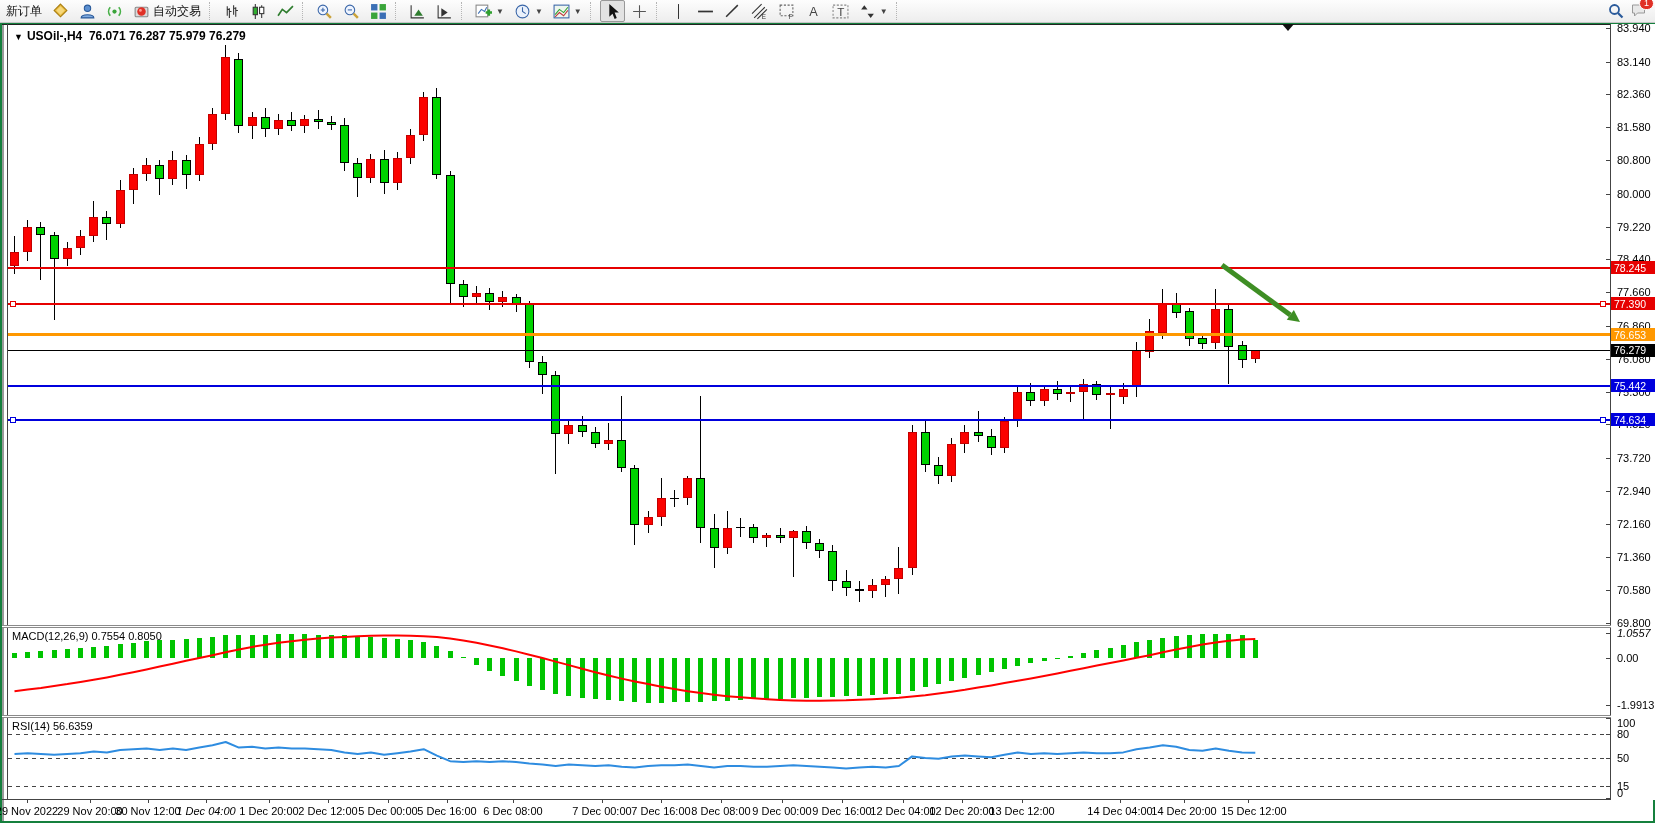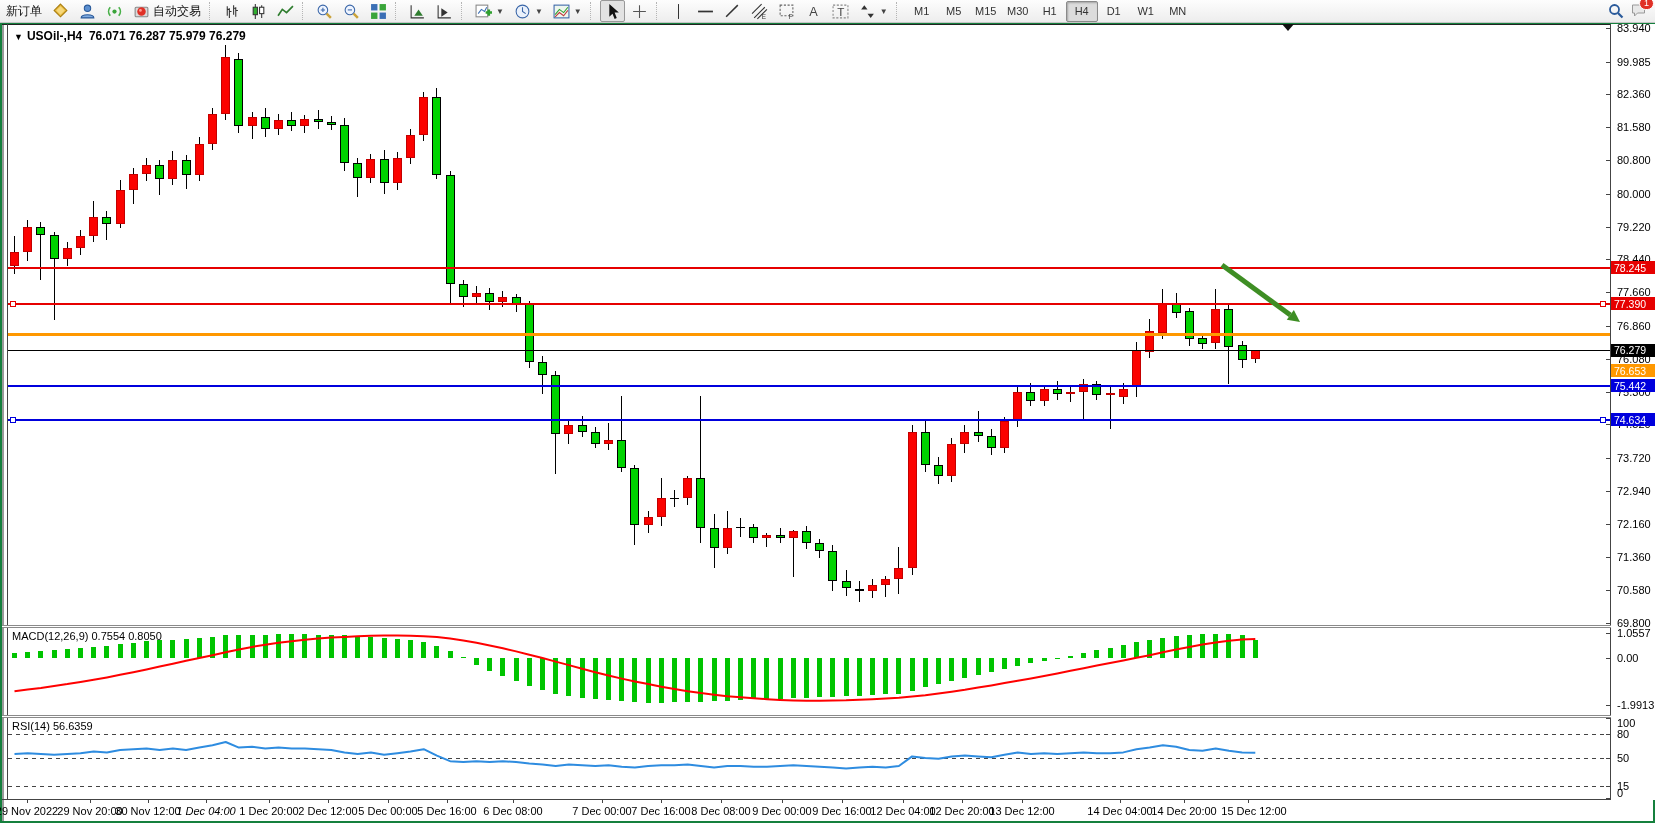--- a/index.html
+++ b/index.html
@@ -226,31 +226,20 @@
     </div>
     <div class="tbtn">
       <svg class="tficon" viewBox="0 0 16 16">
           <path d="M5 2 L8 6 L2 6 Z" fill="#333"></path>
           <path d="M11 14 L14 10 L8 10 Z" fill="#333"></path>
         </svg>
       <span class="caret">▼</span>
     </div>
     <div class="tsep"></div>
 
-    <div id="tf-group" style="display:flex;align-items:center;">
-        <div class="tf">M1</div>
-        <div class="tf">M5</div>
-        <div class="tf">M15</div>
-        <div class="tf">M30</div>
-        <div class="tf">H1</div>
-        <div class="tf active">H4</div>
-        <div class="tf">D1</div>
-        <div class="tf">W1</div>
-        <div class="tf">MN</div>
-      </div>
 
     <div id="tb-right">
       <svg width="16" height="16" viewBox="0 0 16 16">
           <circle cx="6.5" cy="6.5" r="4.5" fill="none" stroke="#2a5a9a" stroke-width="1.8"></circle>
           <path d="M10 10 L14.5 14.5" stroke="#2a5a9a" stroke-width="2.2"></path>
         </svg>
       <div style="position:relative;">
         <svg width="17" height="16" viewBox="0 0 16 16">
             <path d="M2 3 h12 v8 h-7 l-3 3 v-3 h-2 Z" fill="#e8e8e8" stroke="#999"></path>
           </svg>
@@ -473,33 +462,33 @@
     <div class="body dn" style="left: 1237.6px; top: 345.283px; height: 15.1488px; position: absolute;"></div>
     <div class="wick" style="left: 1254.8px; top: 349.912px; height: 13.0448px; position: absolute;"></div>
     <div class="body up" style="left: 1250.8px; top: 350.333px; height: 8.8368px; position: absolute;"></div>
     <div class="lvl-line" style="top: 266.646px; width: 1602px; height: 2px; background: rgb(230, 0, 0); position: absolute;"></div>
     <div class="lvl-box" style="top: 261.146px; background: rgb(230, 0, 0); position: absolute;">78.245</div>
     <div class="lvl-line" style="top: 302.624px; width: 1602px; height: 2px; background: rgb(230, 0, 0); position: absolute;"></div>
     <div class="lvl-box" style="top: 297.124px; background: rgb(230, 0, 0); position: absolute;">77.390</div>
     <div class="handle" style="left: 10px; top: 300.624px; border: 1px solid rgb(230, 0, 0); position: absolute;"></div>
     <div class="handle" style="left: 1600px; top: 300.624px; border: 1px solid rgb(230, 0, 0); position: absolute;"></div>
     <div class="lvl-line" style="top: 333.137px; width: 1602px; height: 3px; background: rgb(255, 152, 0); position: absolute;"></div>
-    <div class="lvl-box" style="top: 328.137px; background: rgb(255, 152, 0); position: absolute; margin-top: 36px;">76.653</div>
+    <div class="lvl-box" style="top: 328.137px; background: rgb(255, 152, 0); position: absolute;">76.653</div>
     <div class="lvl-line" style="top: 349.875px; width: 1602px; height: 1px; background: rgb(0, 0, 0); position: absolute;"></div>
     <div class="lvl-box" style="top: 343.875px; background: rgb(0, 0, 0); position: absolute;">76.279</div>
     <div class="lvl-line" style="top: 384.596px; width: 1602px; height: 2px; background: rgb(0, 0, 221); position: absolute;"></div>
     <div class="lvl-box" style="top: 379.096px; background: rgb(0, 0, 221); position: absolute;">75.442</div>
     <div class="lvl-line" style="top: 418.596px; width: 1602px; height: 2px; background: rgb(0, 0, 221); position: absolute;"></div>
     <div class="lvl-box" style="top: 413.096px; background: rgb(0, 0, 221); position: absolute;">74.634</div>
     <div class="handle" style="left: 10px; top: 416.596px; border: 1px solid rgb(0, 0, 221); position: absolute;"></div>
     <div class="handle" style="left: 1600px; top: 416.596px; border: 1px solid rgb(0, 0, 221); position: absolute;"></div>
     <div class="ptick" style="top: 28px; position: absolute;"></div>
     <div class="plabel" style="top: 22px; position: absolute;">83.940</div>
     <div class="ptick" style="top: 61.664px; position: absolute;"></div>
-    <div class="plabel" style="top: 55.664px; position: absolute;">99.985</div>
+    <div class="plabel" style="top: 55.664px; position: absolute;">83.140</div>
     <div class="ptick" style="top: 94.4864px; position: absolute;"></div>
     <div class="plabel" style="top: 88.4864px; position: absolute;">82.360</div>
     <div class="ptick" style="top: 127.309px; position: absolute;"></div>
     <div class="plabel" style="top: 121.309px; position: absolute;">81.580</div>
     <div class="ptick" style="top: 160.131px; position: absolute;"></div>
     <div class="plabel" style="top: 154.131px; position: absolute;">80.800</div>
     <div class="ptick" style="top: 193.795px; position: absolute;"></div>
     <div class="plabel" style="top: 187.795px; position: absolute;">80.000</div>
     <div class="ptick" style="top: 226.618px; position: absolute;"></div>
     <div class="plabel" style="top: 220.618px; position: absolute;">79.220</div>
@@ -616,21 +605,21 @@
     <div class="mbar" style="left: 1147.2px; top: 639.751px; height: 18.249px; position: absolute;"></div>
     <div class="mbar" style="left: 1160.4px; top: 637.618px; height: 20.382px; position: absolute;"></div>
     <div class="mbar" style="left: 1173.6px; top: 635.959px; height: 22.041px; position: absolute;"></div>
     <div class="mbar" style="left: 1186.8px; top: 634.774px; height: 23.226px; position: absolute;"></div>
     <div class="mbar" style="left: 1200px; top: 634.063px; height: 23.937px; position: absolute;"></div>
     <div class="mbar" style="left: 1213.2px; top: 633.589px; height: 24.411px; position: absolute;"></div>
     <div class="mbar" style="left: 1226.4px; top: 633.826px; height: 24.174px; position: absolute;"></div>
     <div class="mbar" style="left: 1239.6px; top: 635.248px; height: 22.752px; position: absolute;"></div>
     <div class="mbar" style="left: 1252.8px; top: 640.097px; height: 17.903px; position: absolute;"></div>
     <div class="ptick" style="top: 632.98px; position: absolute;"></div>
-    <div class="plabel" style="top: 626.98px; position: absolute;">1.0557</div>
+    <div class="plabel" style="top: 626.98px; position: absolute; font-style: italic;">1.0557</div>
     <div class="ptick" style="top: 658px; position: absolute;"></div>
     <div class="plabel" style="top: 652px; position: absolute;">0.00</div>
     <div class="ptick" style="top: 705.194px; position: absolute;"></div>
     <div class="plabel" style="top: 699.194px; position: absolute;">-1.9913</div>
     <div class="dash" style="top: 734px; position: absolute;"></div>
     <div class="dash" style="top: 758px; position: absolute;"></div>
     <div class="dash" style="top: 786px; position: absolute;"></div>
     <div class="ptick" style="top: 718px; position: absolute;"></div>
     <div class="plabel" style="top: 717px; position: absolute;">100</div>
     <div class="ptick" style="top: 734px; position: absolute;"></div>

